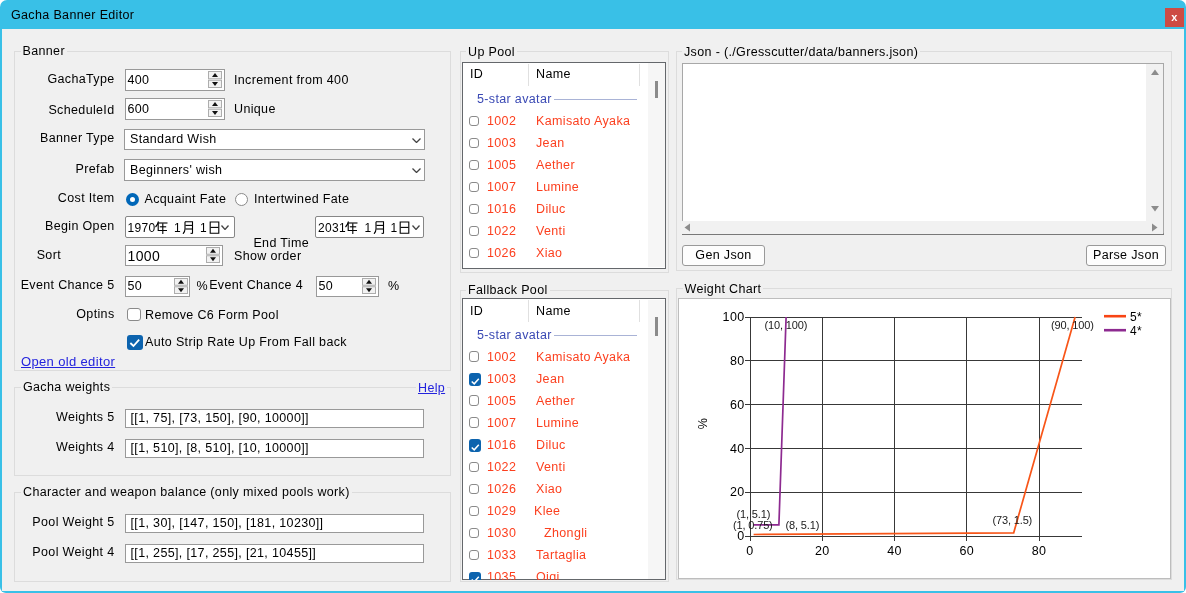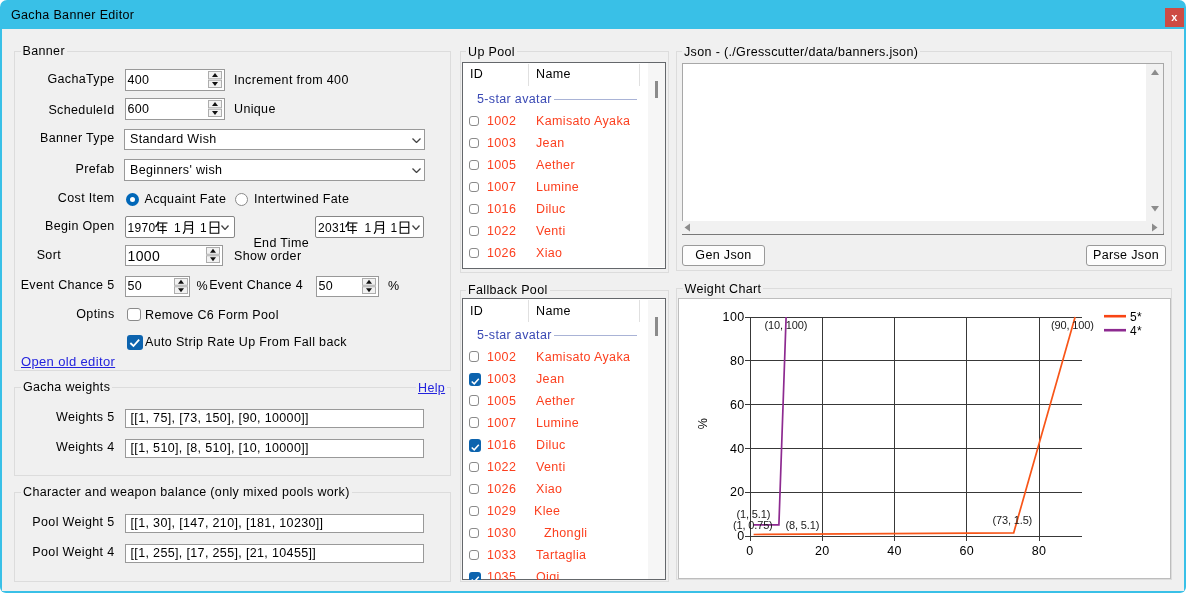--- a/index.html
+++ b/index.html
@@ -166,21 +166,21 @@
 <div class="rlbl" style="right:1071.5px;top:410px">Weights 5</div>
 <div class="abs inp" style="left:125px;top:408.5px;width:299px;height:19.5px"></div>
 <div class="abs lbl" style="left:130.5px;top:411px">[[1, 75], [73, 150], [90, 10000]]</div>
 <div class="rlbl" style="right:1071.5px;top:440px">Weights 4</div>
 <div class="abs inp" style="left:125px;top:438.5px;width:299px;height:19.5px"></div>
 <div class="abs lbl" style="left:130.5px;top:441px">[[1, 510], [8, 510], [10, 10000]]</div>
 <div class="grp" style="left:13.5px;top:491.5px;width:437.5px;height:90.5px"></div>
 <div class="grplbl" style="left:21px;top:485px">Character and weapon balance (only mixed pools work)</div>
 <div class="rlbl" style="right:1071.5px;top:515px">Pool Weight 5</div>
 <div class="abs inp" style="left:125px;top:513.5px;width:299px;height:19.5px"></div>
-<div class="abs lbl" style="left:130.5px;top:516px">[[1, 30], [147, 210], [181, 10230]]</div>
+<div class="abs lbl" style="left:130.5px;top:516px">[[1, 30], [147, 150], [181, 10230]]</div>
 <div class="rlbl" style="right:1071.5px;top:545px">Pool Weight 4</div>
 <div class="abs inp" style="left:125px;top:543.5px;width:299px;height:19.5px"></div>
 <div class="abs lbl" style="left:130.5px;top:546px">[[1, 255], [17, 255], [21, 10455]]</div>
 
 <div class="grp" style="left:460px;top:51px;width:208.5px;height:221.5px"></div>
 <div class="grplbl" style="left:466px;top:44.5px">Up Pool</div>
 <div class="abs" style="left:462px;top:62px;width:204px;height:207px;background:#fff;border:1px solid #64676b"></div>
 <div class="abs" style="left:648px;top:63px;width:17px;height:204px;background:#f6f6f6"></div>
 <div class="abs" style="left:654.5px;top:80.5px;width:3px;height:17.5px;background:#8b8b8b"></div>
 <div class="abs" style="left:527.5px;top:63.5px;width:1px;height:22px;background:#e0e0e0"></div>

